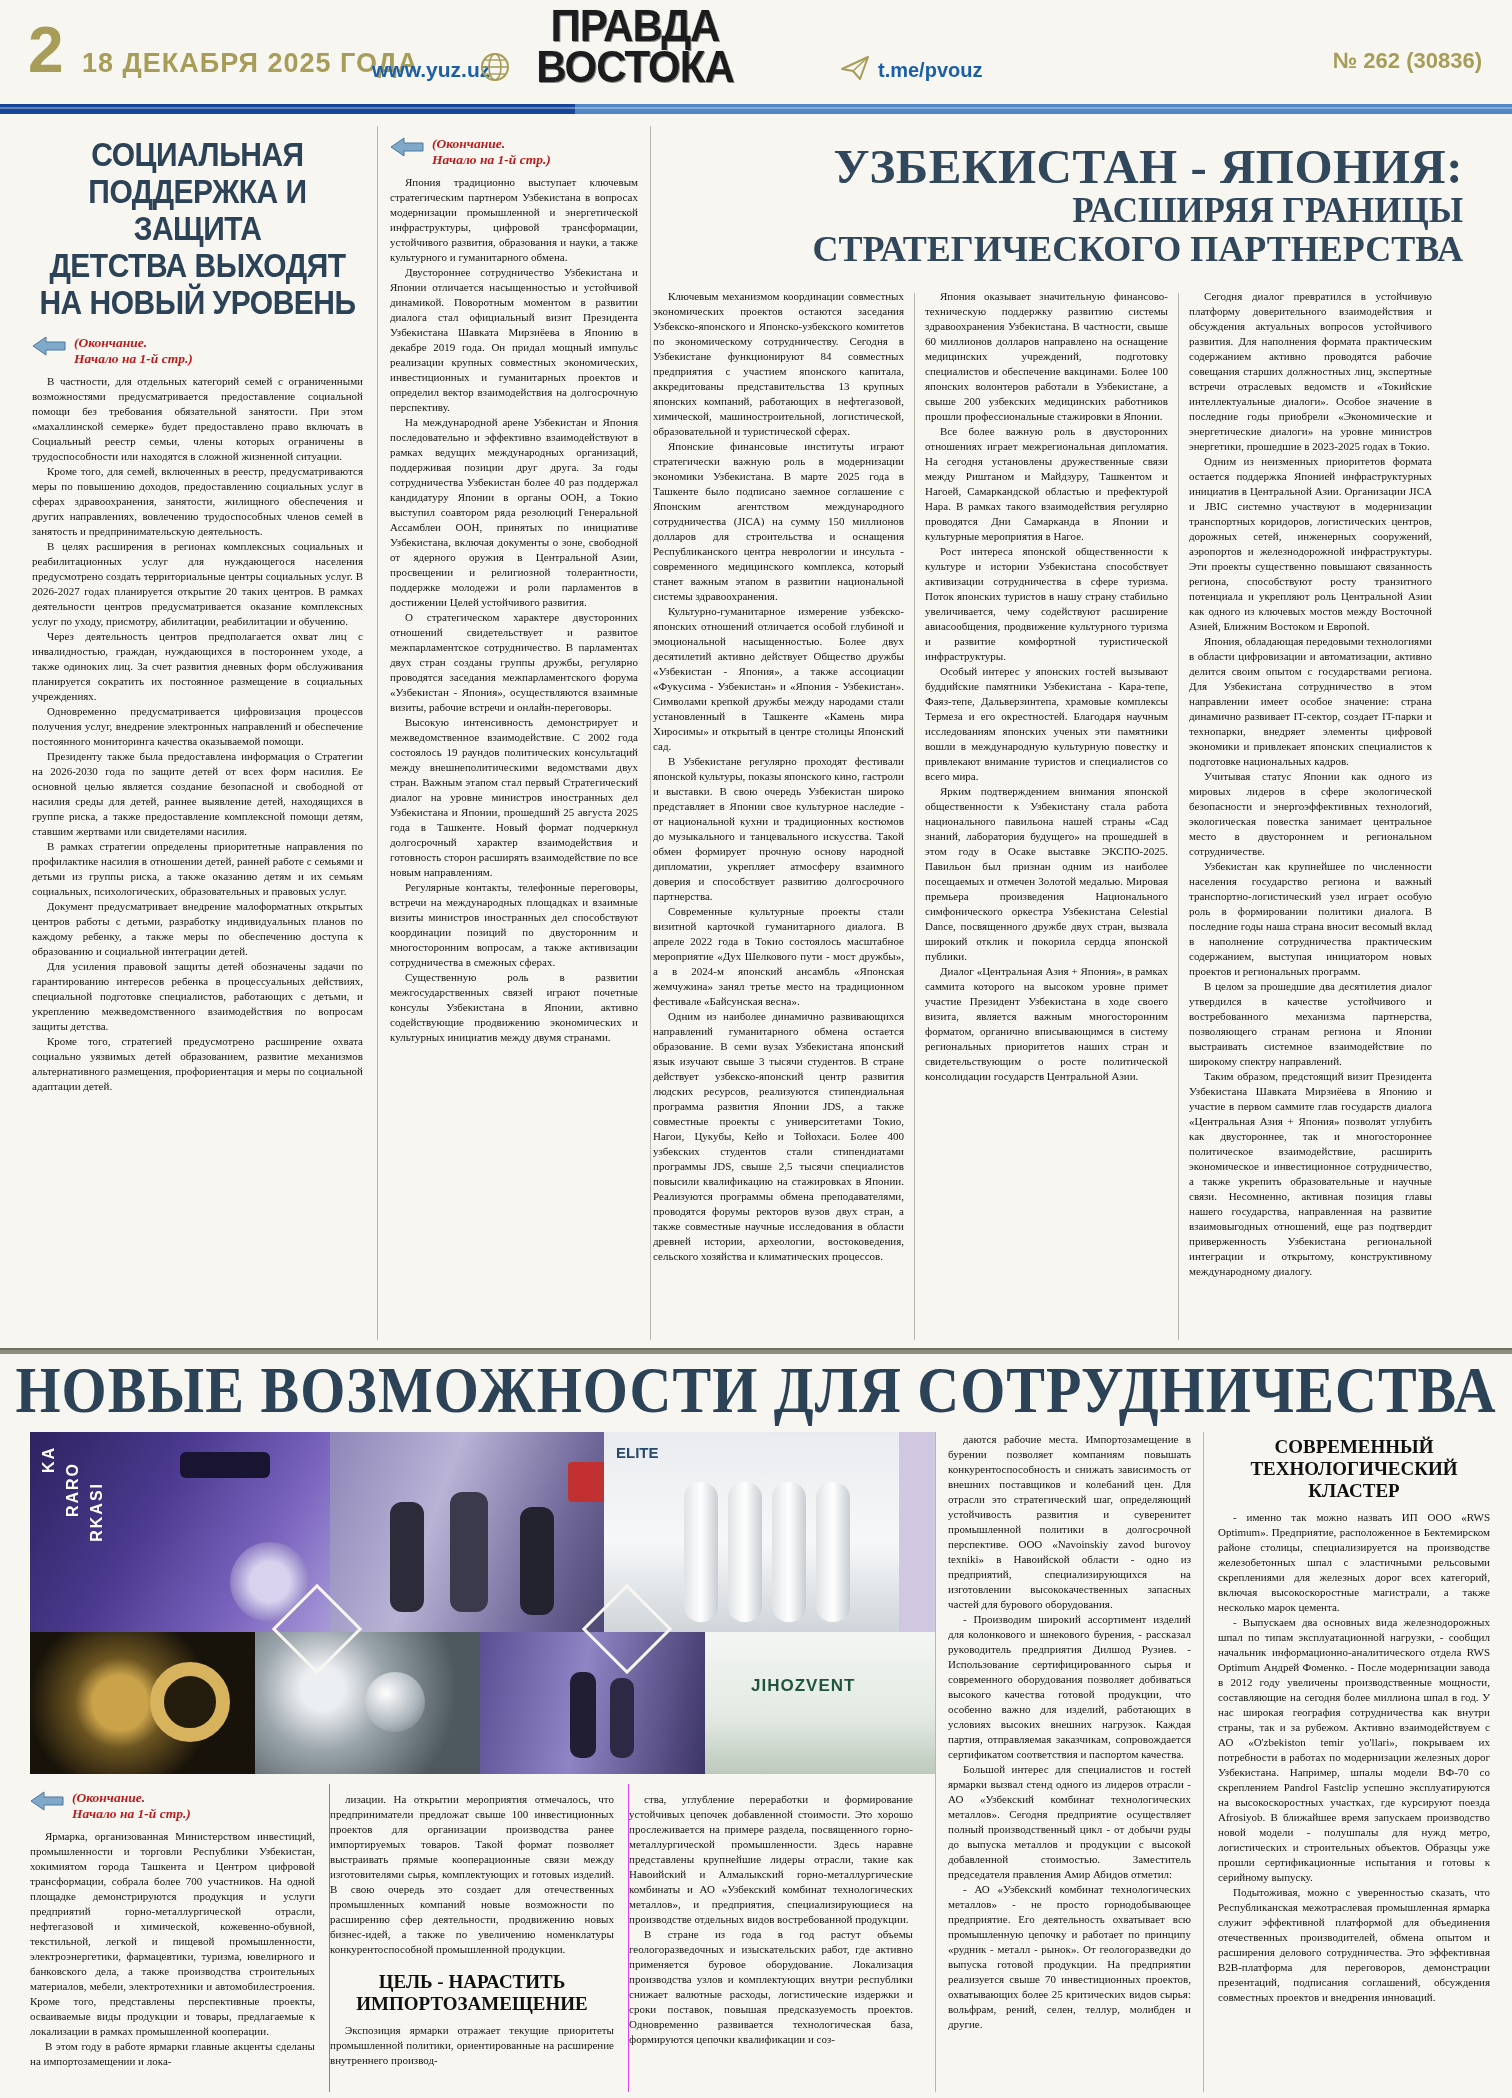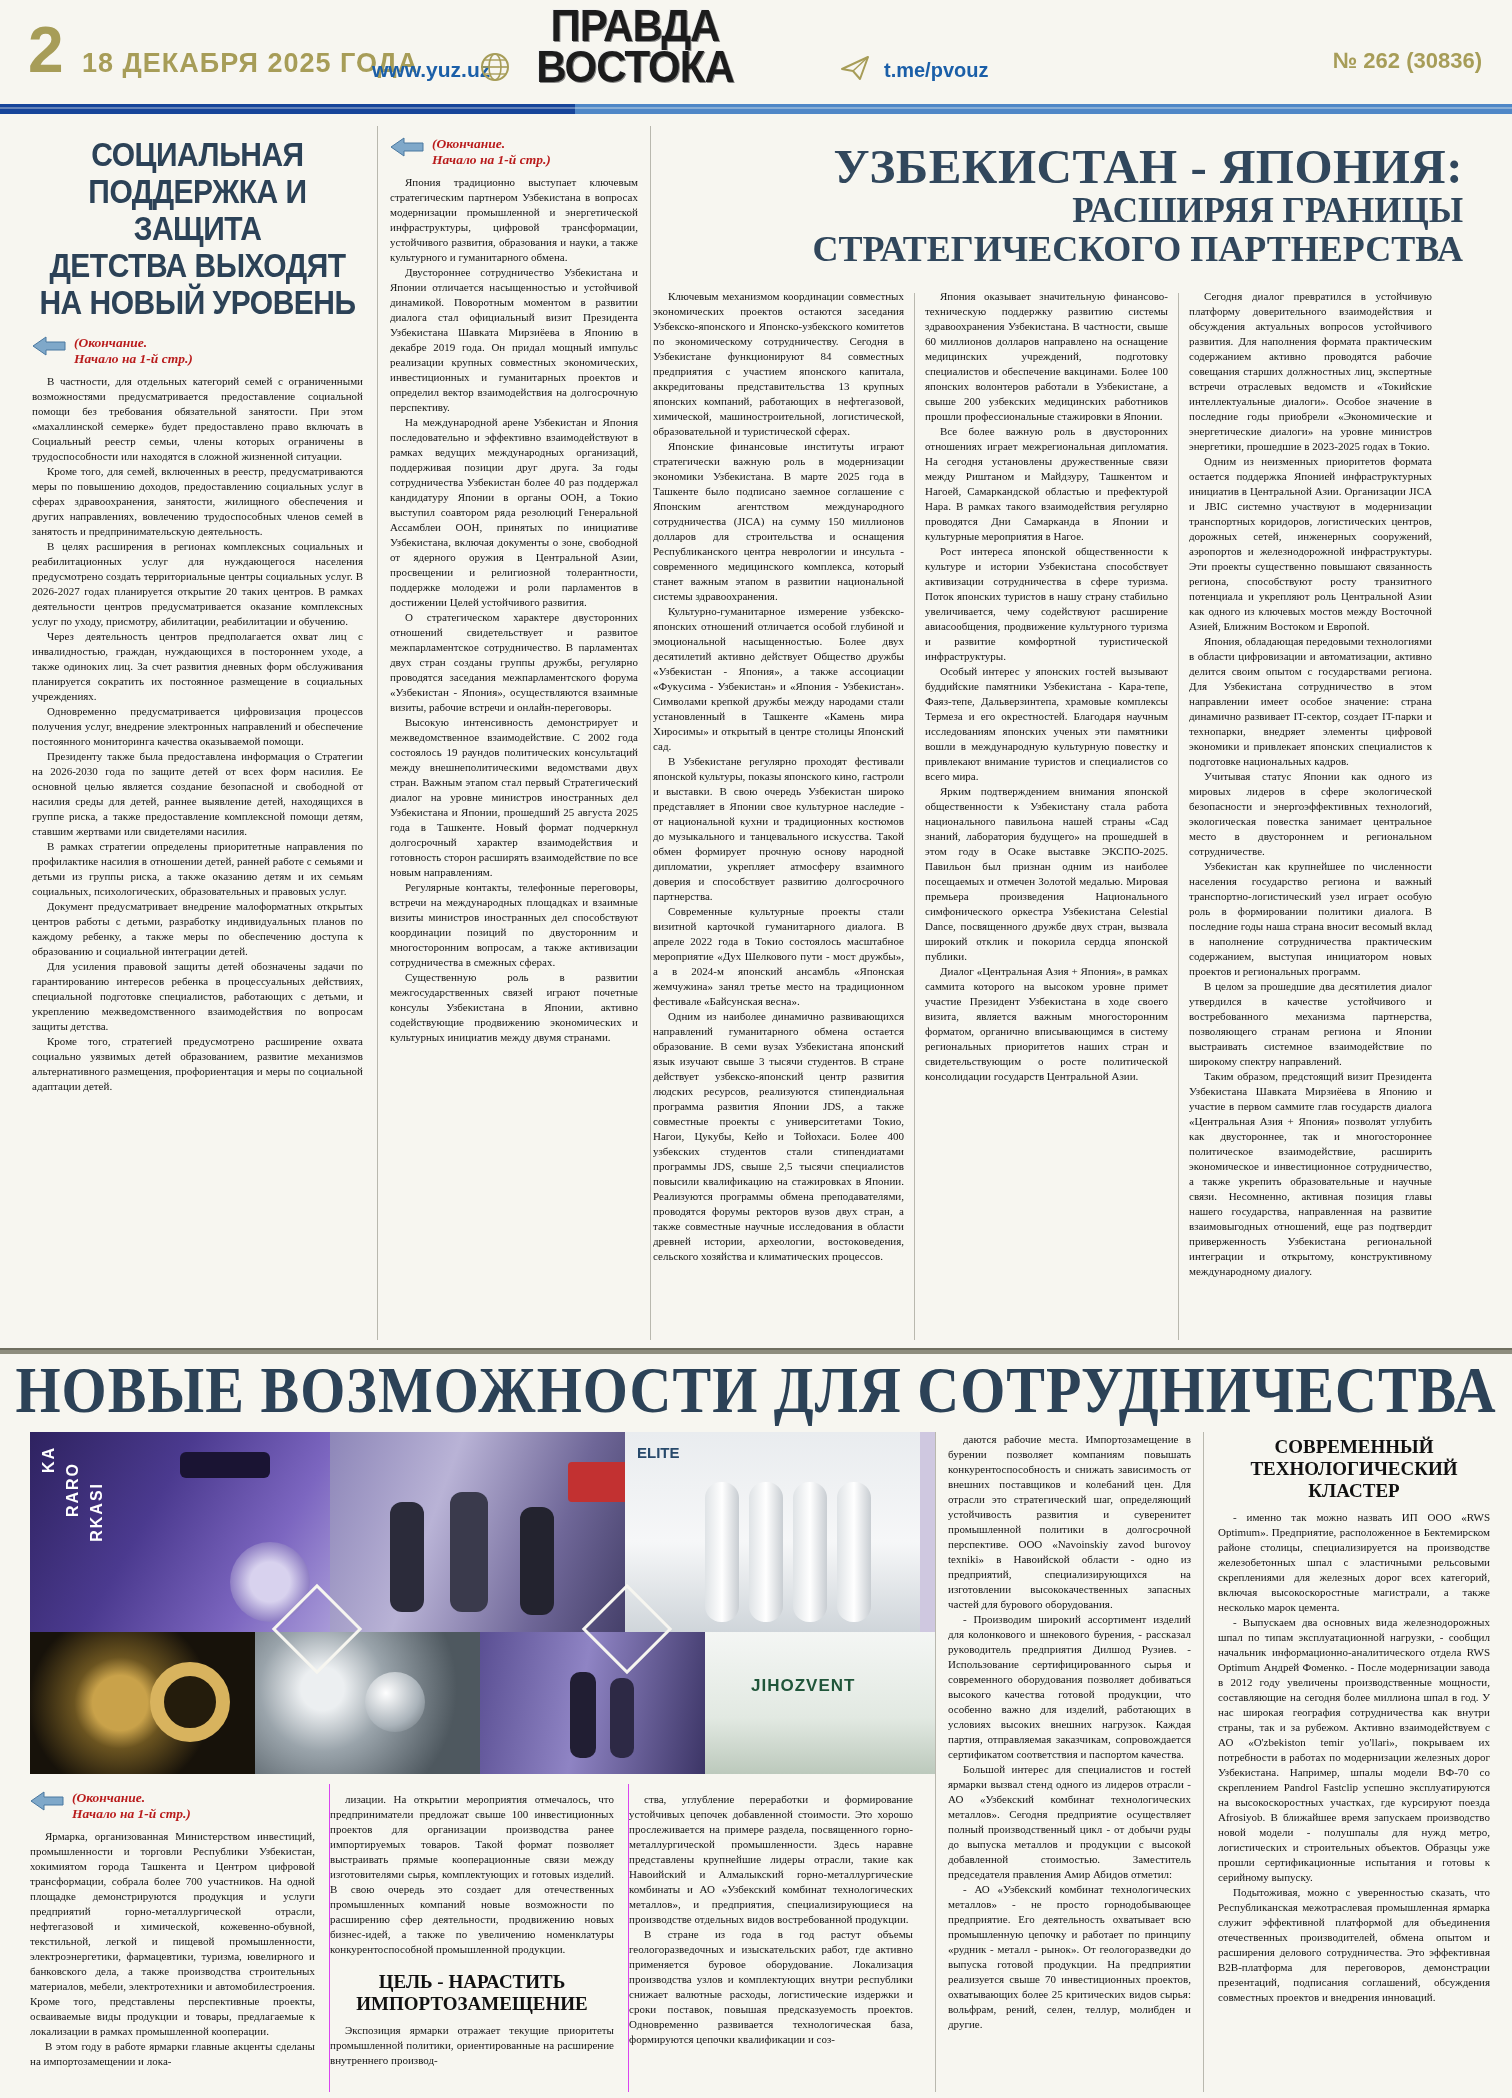--- a/index.html
+++ b/index.html
@@ -17,21 +17,21 @@
     font-weight:bold; font-size:64px; color:#a79d58; line-height:1; }
   .dateline { position:absolute; left:82px; top:48px; font-family:"Liberation Sans",sans-serif;
     font-weight:bold; font-size:27px; color:#a79d58; letter-spacing:1px; }
   .site { position:absolute; left:372px; top:58px; font-family:"Liberation Sans",sans-serif;
     font-weight:bold; font-size:21px; color:#1b5fa8; }
   .globe { position:absolute; left:478px; top:50px; }
   .masthead { position:absolute; left:505px; top:8px; width:260px; text-align:center;
     font-family:"Liberation Sans",sans-serif; font-weight:900; line-height:.92;
     font-size:42px; letter-spacing:-1px; color:#1c1c1c;
     text-shadow:1px 1px 0 #888, -1px -1px 0 #eee; transform:scaleY(1.05); }
-  .tgwrap { position:absolute; left:840px; top:55px; display:flex; align-items:center; gap:14px; }
+  .tgwrap { position:absolute; left:840px; top:55px; display:flex; align-items:center; gap:8px; }
   .tg-label { font-family:"Liberation Sans",sans-serif; font-weight:bold; font-size:20px; color:#1b5fa8; }
   .issue { position:absolute; right:30px; top:48px; font-family:"Liberation Sans",sans-serif;
     font-weight:bold; font-size:22px; color:#a79d58; }
   .toprule { position:absolute; left:0; top:104px; width:1512px; height:10px;
     background:linear-gradient(90deg,#17459a 0 38%,#training 0,#4f87c7 38% 100%);
     background:linear-gradient(90deg,#17459a 0 38%,#4f87c7 38% 100%); }
   .toprule::after { content:""; position:absolute; left:0; top:3px; width:100%; height:2px; background:#f7f6f0; opacity:.35; }
 
   
   .upper { position:absolute; left:32px; top:122px; width:1458px; height:1222px; display:flex; }
@@ -231,21 +231,21 @@
         <span class="ph-label vtext" style="left:58px;top:50px;">RKASI</span>
         <div class="circ" style="left:150px;top:20px;width:90px;height:26px;background:#1a1433;border-radius:6px;"></div>
         <div class="circ" style="left:200px;top:110px;width:80px;height:80px;background:radial-gradient(circle,#d8d2ee 0 35%,#8f7fc4 70%);"></div>
       </div>
       <div class="ph" style="left:300px;top:0;width:310px;height:200px;background:linear-gradient(110deg,#8d86b8 0%,#b9b3d6 35%,#6f6798 70%,#3f3a63 100%);">
         <div class="circ" style="left:60px;top:70px;width:34px;height:110px;background:#2b2b3a;border-radius:12px;"></div>
         <div class="circ" style="left:120px;top:60px;width:38px;height:120px;background:#3a3a4c;border-radius:12px;"></div>
         <div class="circ" style="left:190px;top:75px;width:34px;height:108px;background:#23232f;border-radius:12px;"></div>
         <div class="circ" style="left:238px;top:30px;width:60px;height:40px;background:#c23131;border-radius:4px;"></div>
       </div>
-      <div class="ph" style="left:595px;top:0;width:295px;height:200px;background:linear-gradient(180deg,#e9ecef 0%,#f6f7f8 55%,#cfd5da 100%);">
+      <div class="ph" style="left:574px;top:0;width:295px;height:200px;background:linear-gradient(180deg,#e9ecef 0%,#f6f7f8 55%,#cfd5da 100%);">
         <span class="ph-label" style="left:12px;top:12px;color:#27496b;font-size:15px;">ELITE</span>
         <div class="circ" style="left:80px;top:50px;width:34px;height:140px;background:linear-gradient(90deg,#dfe3e6,#ffffff,#c8cdd2);border-radius:16px;"></div>
         <div class="circ" style="left:124px;top:50px;width:34px;height:140px;background:linear-gradient(90deg,#dfe3e6,#ffffff,#c8cdd2);border-radius:16px;"></div>
         <div class="circ" style="left:168px;top:50px;width:34px;height:140px;background:linear-gradient(90deg,#dfe3e6,#ffffff,#c8cdd2);border-radius:16px;"></div>
         <div class="circ" style="left:212px;top:50px;width:34px;height:140px;background:linear-gradient(90deg,#dfe3e6,#ffffff,#c8cdd2);border-radius:16px;"></div>
       </div>
       <div class="ph" style="left:0;top:200px;width:225px;height:142px;background:radial-gradient(circle at 40% 50%,#c9a24a 0 18%,#6b5420 30%,#17120a 60%);">
         <div class="circ" style="left:120px;top:30px;width:80px;height:80px;border:14px solid #d8b35e;background:#241c0c;"></div>
       </div>
       <div class="ph" style="left:225px;top:200px;width:225px;height:142px;background:radial-gradient(circle at 30% 40%,#eceff1 0 12%,#9aa4ab 35%,#4e585f 75%);">

